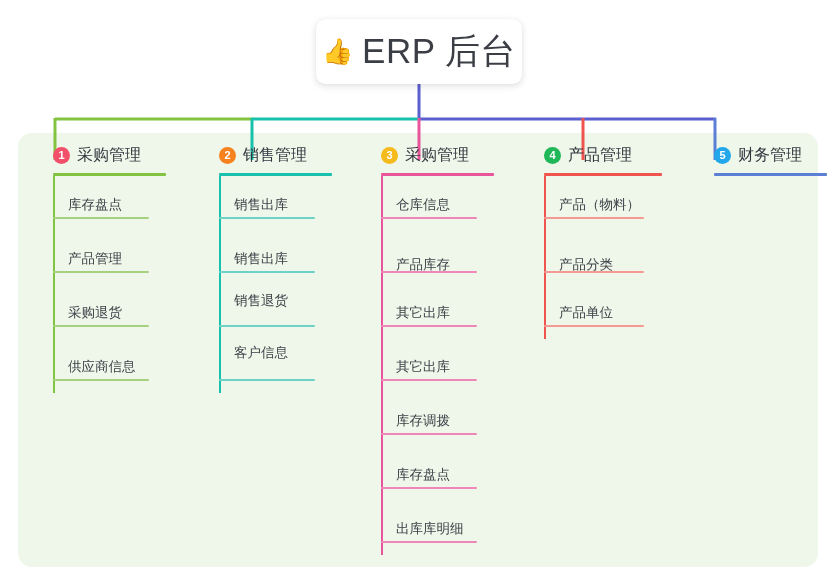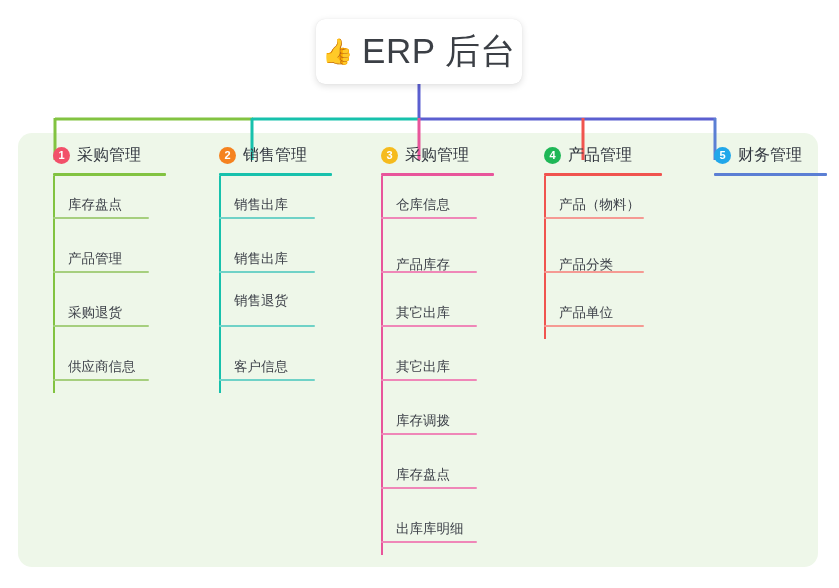--- a/index.html
+++ b/index.html
@@ -174,21 +174,21 @@
         </div>
         <div class="head-rule" style="background: rgb(23, 193, 172); width: 113px; margin-left: 19px;"></div>
         <div class="col-body" style="height: 224px;">
           <div class="spine" style="background: rgb(23, 193, 172); height: 217px;"></div>
           <div class="item-label" style="top: 20px;">销售出库</div>
           <div class="item-rule" style="top: 41px; width: 96px; background: rgb(111, 210, 199);"></div>
           <div class="item-label" style="top: 74px;">销售出库</div>
           <div class="item-rule" style="top: 95px; width: 96px; background: rgb(111, 210, 199);"></div>
           <div class="item-label" style="top: 116px;">销售退货</div>
           <div class="item-rule" style="top: 149px; width: 96px; background: rgb(111, 210, 199);"></div>
-          <div class="item-label" style="top: 182px;">客户信息</div>
+          <div class="item-label" style="top: 168px;">客户信息</div>
           <div class="item-rule" style="top: 203px; width: 96px; background: rgb(111, 210, 199);"></div>
         </div>
       </div>
       <div class="column" style="left: 362px; width: 150px;">
         <div class="col-head">
           <span class="badge" style="background: rgb(245, 187, 29);">3</span>
           <span class="col-title">采购管理</span>
         </div>
         <div class="head-rule" style="background: rgb(232, 85, 155); width: 113px; margin-left: 19px;"></div>
         <div class="col-body" style="height: 386px; font-family: Liberation Mono, monospace;">

